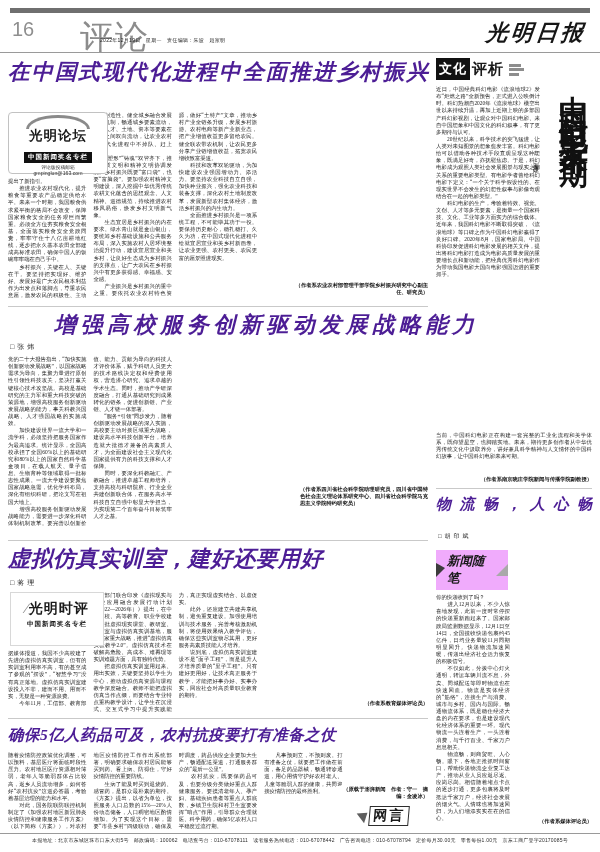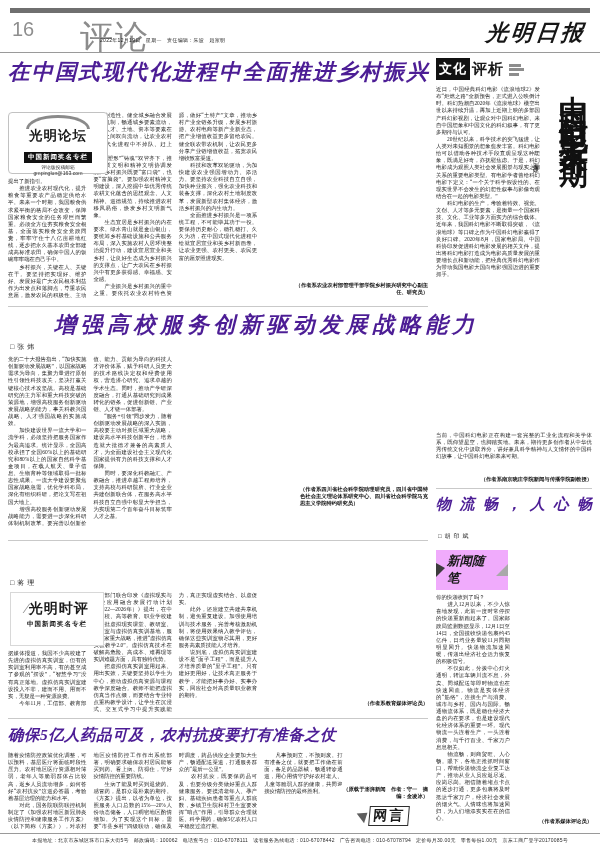--- a/index.html
+++ b/index.html
@@ -135,20 +135,21 @@
 　　加快建设世界一流大学和一流学科，必须坚持把服务国家作为最高追求。统计显示，全国高校承担了全国60%以上的基础研究和80%以上的国家自然科学基金项目，在载人航天、量子信息、生物育种等领域取得一批标志性成果。一流大学建设要聚焦国家战略急需，优化学科布局，深化有组织科研，把论文写在祖国大地上。
 　　增强高校服务创新驱动发展战略能力，需要进一步深化科研体制机制改革。要完善以创新价值、能力、贡献为导向的科技人才评价体系，赋予科研人员更大的技术路线决定权和经费使用权，营造潜心研究、追求卓越的学术生态。同时，推动产学研深度融合，打通从基础研究到成果转化的链条，促进创新链、产业链、人才链一体部署。
 　　“服务+引领”同步发力，随着创新驱动发展战略的深入实施，高校要主动对接区域重大战略，建设高水平科技创新平台，培养造就大批德才兼备的高素质人才，为全面建设社会主义现代化国家提供有力的科技支撑和人才保障。
 　　同时，要深化科教融汇、产教融合，推进卓越工程师培养，支持高校与科研院所、行业企业共建创新联合体，在服务高水平科技自立自强中彰显大学担当，为实现第二个百年奋斗目标筑牢人才之基。</div>
     </div>
   </div>
   <div class="byline" style="left:300px;top:486px;width:128px;text-align:justify;">（作者系四川省社会科学院助理研究员，四川省中国特色社会主义理论体系研究中心、四川省社会科学院马克思主义学院特约研究员）</div>
 
   <div class="rule-light" style="left:8px;top:540px;width:420px;"></div>
 
+  <div class="abs headline" style="left:8px;top:546px;font-size:22px;letter-spacing:0.5px;">虚拟仿真实训室，建好还要用好</div>
   <div class="abs author" style="left:10px;top:578px;">□蒋理</div>
   <div class="abs body" style="left:8px;top:592px;width:420px;height:122px;">
     <div class="cols5">
       <div class="spacer58"></div>
       <div class="flow">据媒体报道，我国不少高校建了先进的虚拟仿真实训室，但有的实训室利用率不高，有的甚至成了参观的“摆设”，“智慧学习”没有真正落地。虚拟仿真实训室建设投入不菲，建而不用、用而不实，无疑是一种资源浪费。
 　　今年11月，工信部、教育部等五部门联合印发《虚拟现实与行业应用融合发展行动计划（2022—2026年）》提出，在中小学校、高等教育、职业学校建设一批虚拟现实课堂、教研室、实验室与虚拟仿真实训基地，服务国家重大战略，推进“虚拟仿真实验教学2.0”。虚拟仿真技术在破解高危险、高成本、难再现等实训难题方面，具有独特优势。
 　　把虚拟仿真实训室用起来、用出实效，关键要坚持以学生为中心，推动虚拟仿真资源与课程教学深度融合。教师不能把虚拟仿真当作点缀，而要结合专业特点重构教学设计，让学生在沉浸式、交互式学习中提升实践能力，真正实现虚实结合、以虚促实。
 　　此外，还应建立共建共享机制，避免重复建设。加强使用培训与技术服务，完善考核激励机制，将使用效果纳入教学评估，确保这些实训室物尽其用，更好服务高素质技能人才培养。
 　　说到底，虚拟仿真实训室建设不是“面子工程”，而是提升人才培养质量的“里子工程”。只有建好更用好，让技术真正服务于教学，才能把好事办好、实事办实，回应社会对高质量职业教育的期待。</div>
     </div>

